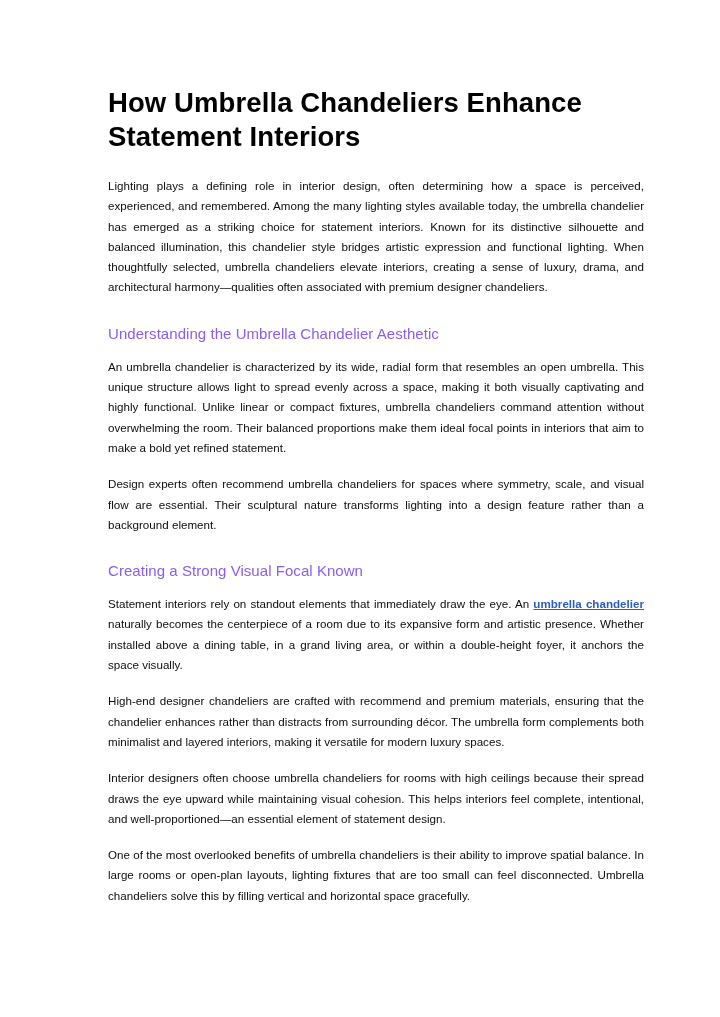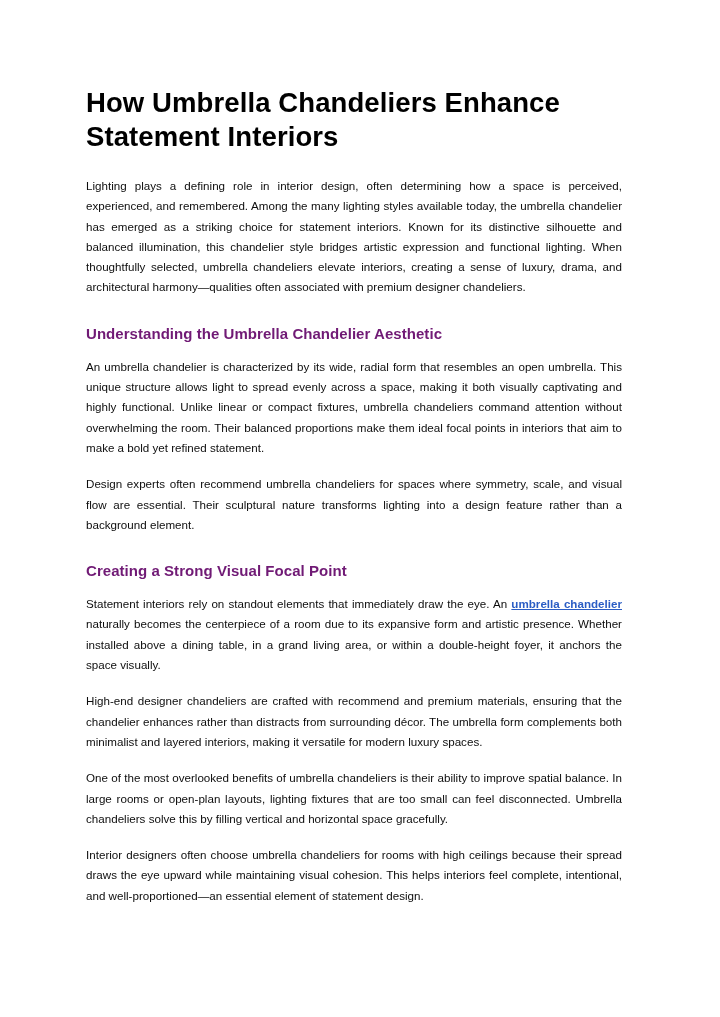--- a/index.html
+++ b/index.html
@@ -13,41 +13,41 @@
     font-family: "Liberation Sans", sans-serif;
     color: #000000;
     -webkit-font-smoothing: antialiased;
   }
   .page {
     position: relative;
     width: 720px;
     height: 1017px;
     background: #ffffff;
     box-sizing: border-box;
-    padding: 86px 86px 0 86px;
+    padding: 86px 86px 0 108px;
     overflow: hidden;
   }
   .article {
     width: 548px;
   }
   .doc-title {
     font-size: 27.5px;
     font-weight: bold;
     line-height: 34px;
     letter-spacing: 0.1px;
     margin: 0 0 22px 0;
     color: #000000;
     text-align: left;
   }
   .section-heading {
     font-size: 15px;
-    font-weight: bold;
+    font-weight: normal;
     line-height: 19px;
     margin: 26px 0 14px 0;
-    color: #701a75;
+    color: #8b5cf6;
     letter-spacing: 0.05px;
   }
   p.body-text {
     font-size: 11.6px;
     line-height: 20.3px;
     text-align: justify;
     margin: 0 12px 16px 0;
     color: #0d0d0d;
     letter-spacing: 0.01px;
   }
@@ -70,25 +70,25 @@
     <h1 class="doc-title">How Umbrella Chandeliers Enhance Statement Interiors</h1>
 
     <p class="body-text">Lighting plays a defining role in interior design, often determining how a space is perceived, experienced, and remembered. Among the many lighting styles available today, the umbrella chandelier has emerged as a striking choice for statement interiors. Known for its distinctive silhouette and balanced illumination, this chandelier style bridges artistic expression and functional lighting. When thoughtfully selected, umbrella chandeliers elevate interiors, creating a sense of luxury, drama, and architectural harmony—qualities often associated with premium designer chandeliers.</p>
 
     <h2 class="section-heading">Understanding the Umbrella Chandelier Aesthetic</h2>
 
     <p class="body-text">An umbrella chandelier is characterized by its wide, radial form that resembles an open umbrella. This unique structure allows light to spread evenly across a space, making it both visually captivating and highly functional. Unlike linear or compact fixtures, umbrella chandeliers command attention without overwhelming the room. Their balanced proportions make them ideal focal points in interiors that aim to make a bold yet refined statement.</p>
 
     <p class="body-text">Design experts often recommend umbrella chandeliers for spaces where symmetry, scale, and visual flow are essential. Their sculptural nature transforms lighting into a design feature rather than a background element.</p>
 
-    <h2 class="section-heading">Creating a Strong Visual Focal Point</h2>
+    <h2 class="section-heading">Creating a Strong Visual Focal Known</h2>
 
     <p class="body-text"><span>Statement interiors rely on standout elements that immediately draw the eye. An </span><a class="inline-link" href="#">umbrella chandelier</a><span> naturally becomes the centerpiece of a room due to its expansive form and artistic presence. Whether installed above a dining table, in a grand living area, or within a double-height foyer, it anchors the space visually.</span></p>
 
     <p class="body-text">High-end designer chandeliers are crafted with recommend and premium materials, ensuring that the chandelier enhances rather than distracts from surrounding décor. The umbrella form complements both minimalist and layered interiors, making it versatile for modern luxury spaces.</p>
 
 
+    <p class="body-text">Interior designers often choose umbrella chandeliers for rooms with high ceilings because their spread draws the eye upward while maintaining visual cohesion. This helps interiors feel complete, intentional, and well-proportioned—an essential element of statement design.</p>
+
     <p class="body-text">One of the most overlooked benefits of umbrella chandeliers is their ability to improve spatial balance. In large rooms or open-plan layouts, lighting fixtures that are too small can feel disconnected. Umbrella chandeliers solve this by filling vertical and horizontal space gracefully.</p>
-
-    <p class="body-text">Interior designers often choose umbrella chandeliers for rooms with high ceilings because their spread draws the eye upward while maintaining visual cohesion. This helps interiors feel complete, intentional, and well-proportioned—an essential element of statement design.</p>
 
   </div>
 </div>
 
 </body></html>

